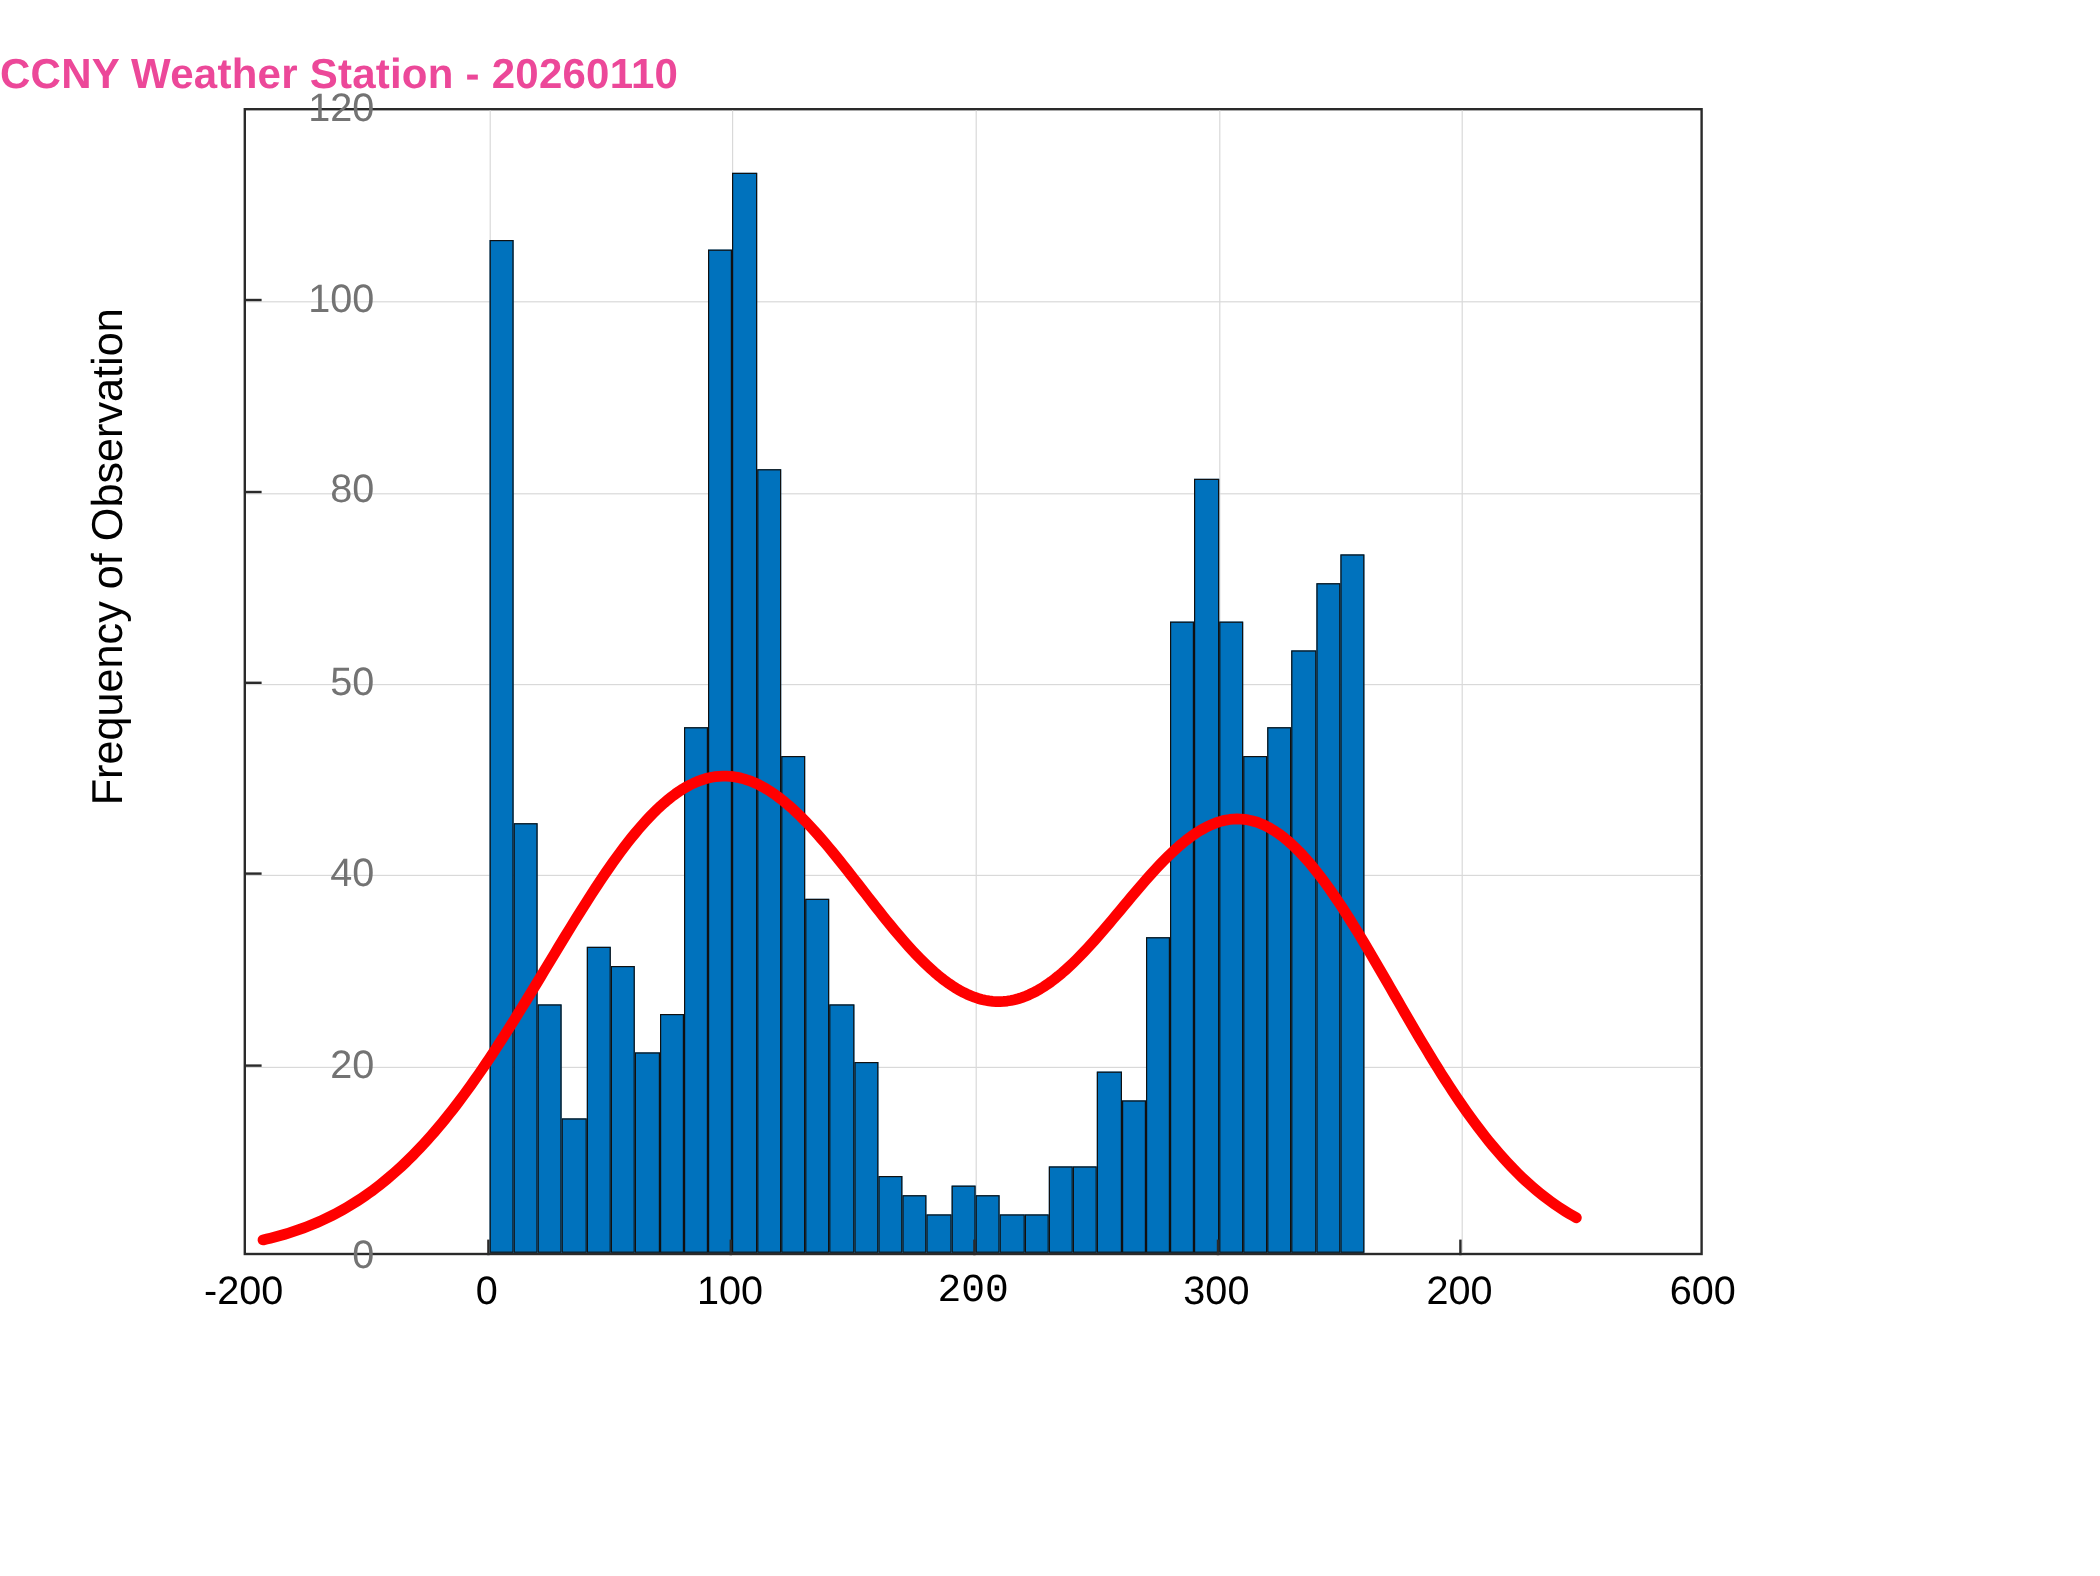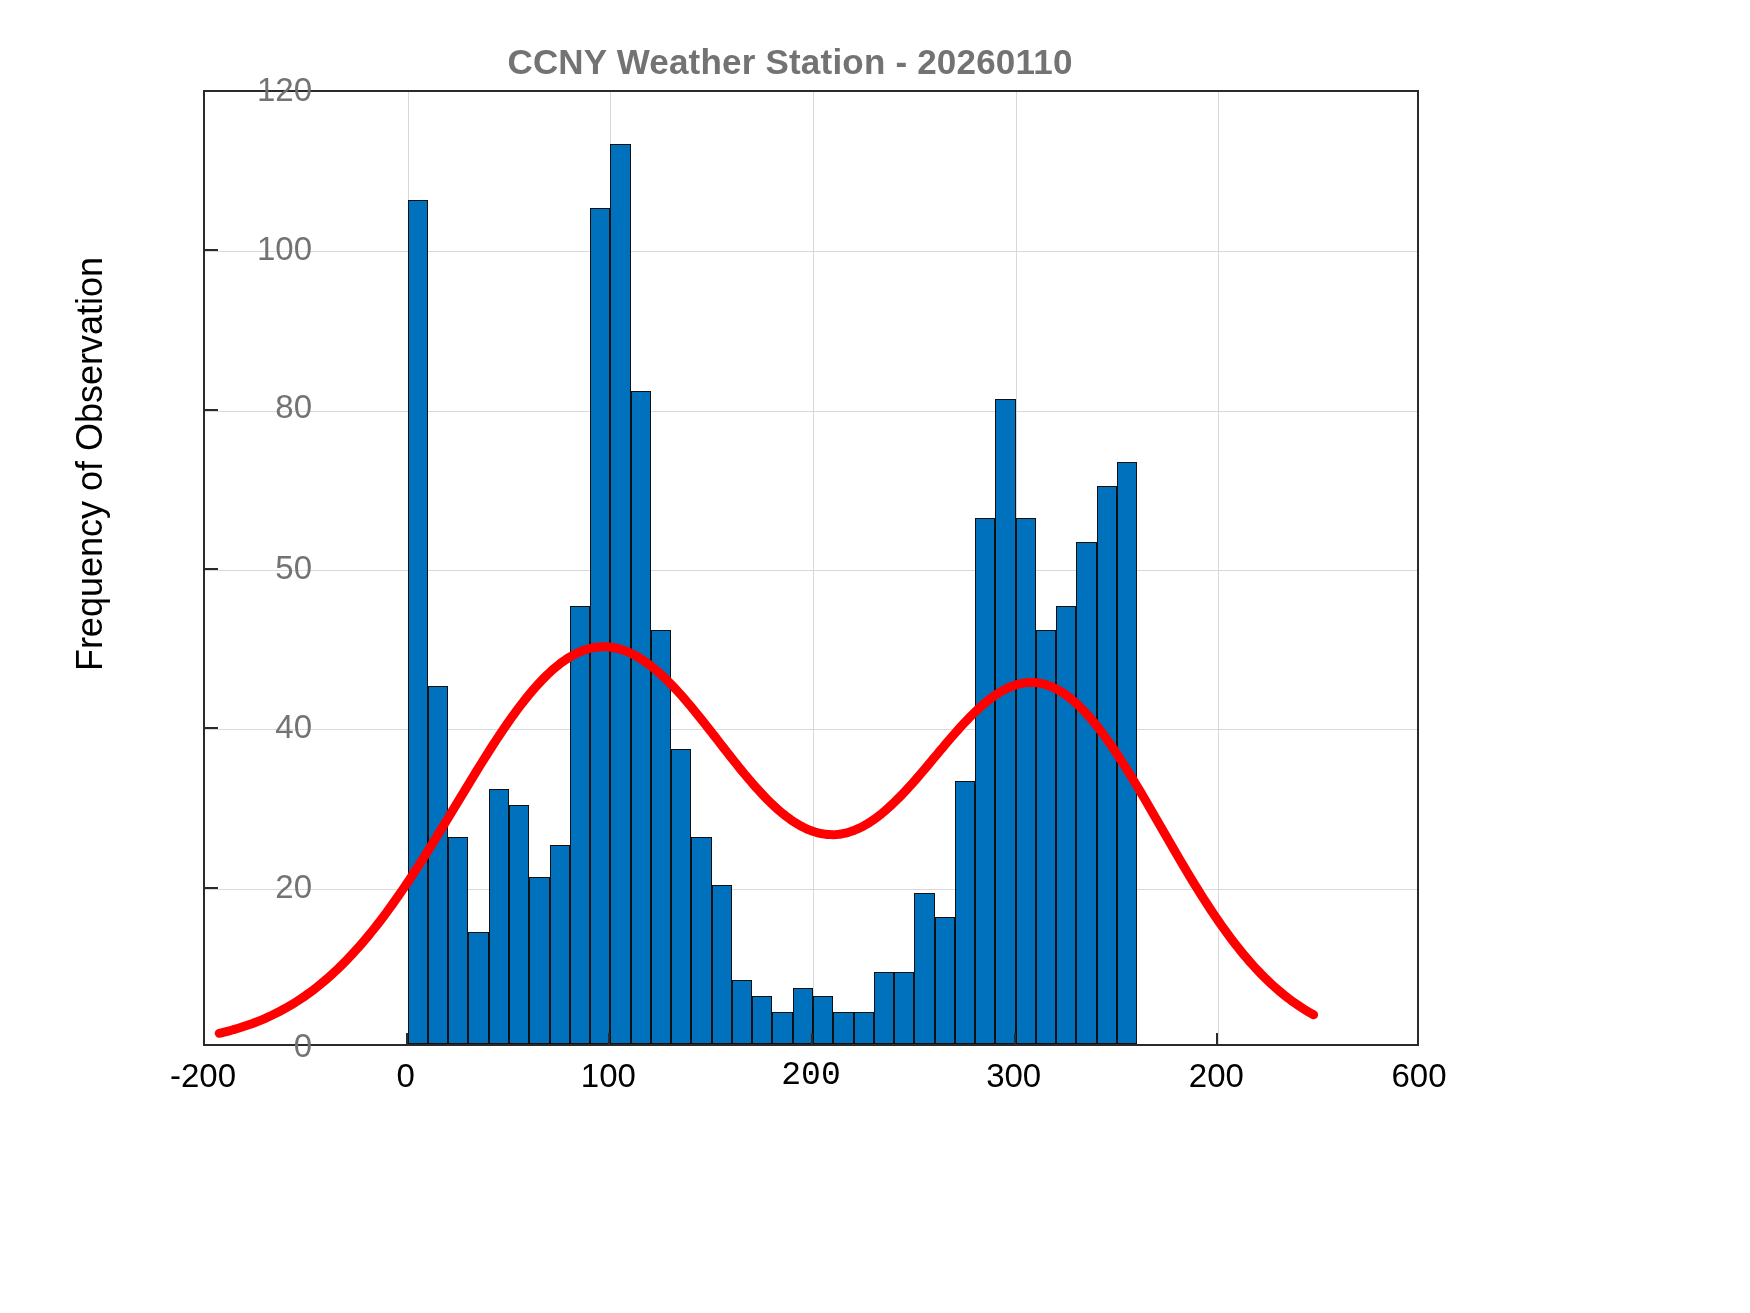--- a/index.html
+++ b/index.html
@@ -2,21 +2,21 @@
 <html><head>
 <meta charset="utf-8">
 <style>
   html,body{margin:0;padding:0;background:#ffffff;}
   body{width:1750px;height:1313px;font-family:"Liberation Sans",sans-serif;overflow:hidden;}
   #figure{position:relative;width:1750px;height:1313px;background:#fff;}
 
   
   #chart-title{
     position:absolute;left:0;top:42px;width:1580px;
-    text-align:center;font-size:35px;font-weight:bold;color:#737373;
+    text-align:left;font-size:35px;font-weight:bold;color:#ec4899;
     letter-spacing:0.2px;white-space:nowrap;
   }
 
   
   #plot-area{
     position:absolute;left:203px;top:90px;width:1216px;height:956px;
     border:2px solid #2a2a2a;box-sizing:border-box;background:#fff;
   }
   #grid{position:absolute;inset:0;}
   .gl-h{position:absolute;left:0;right:0;height:1px;background:#d9d9d9;}

